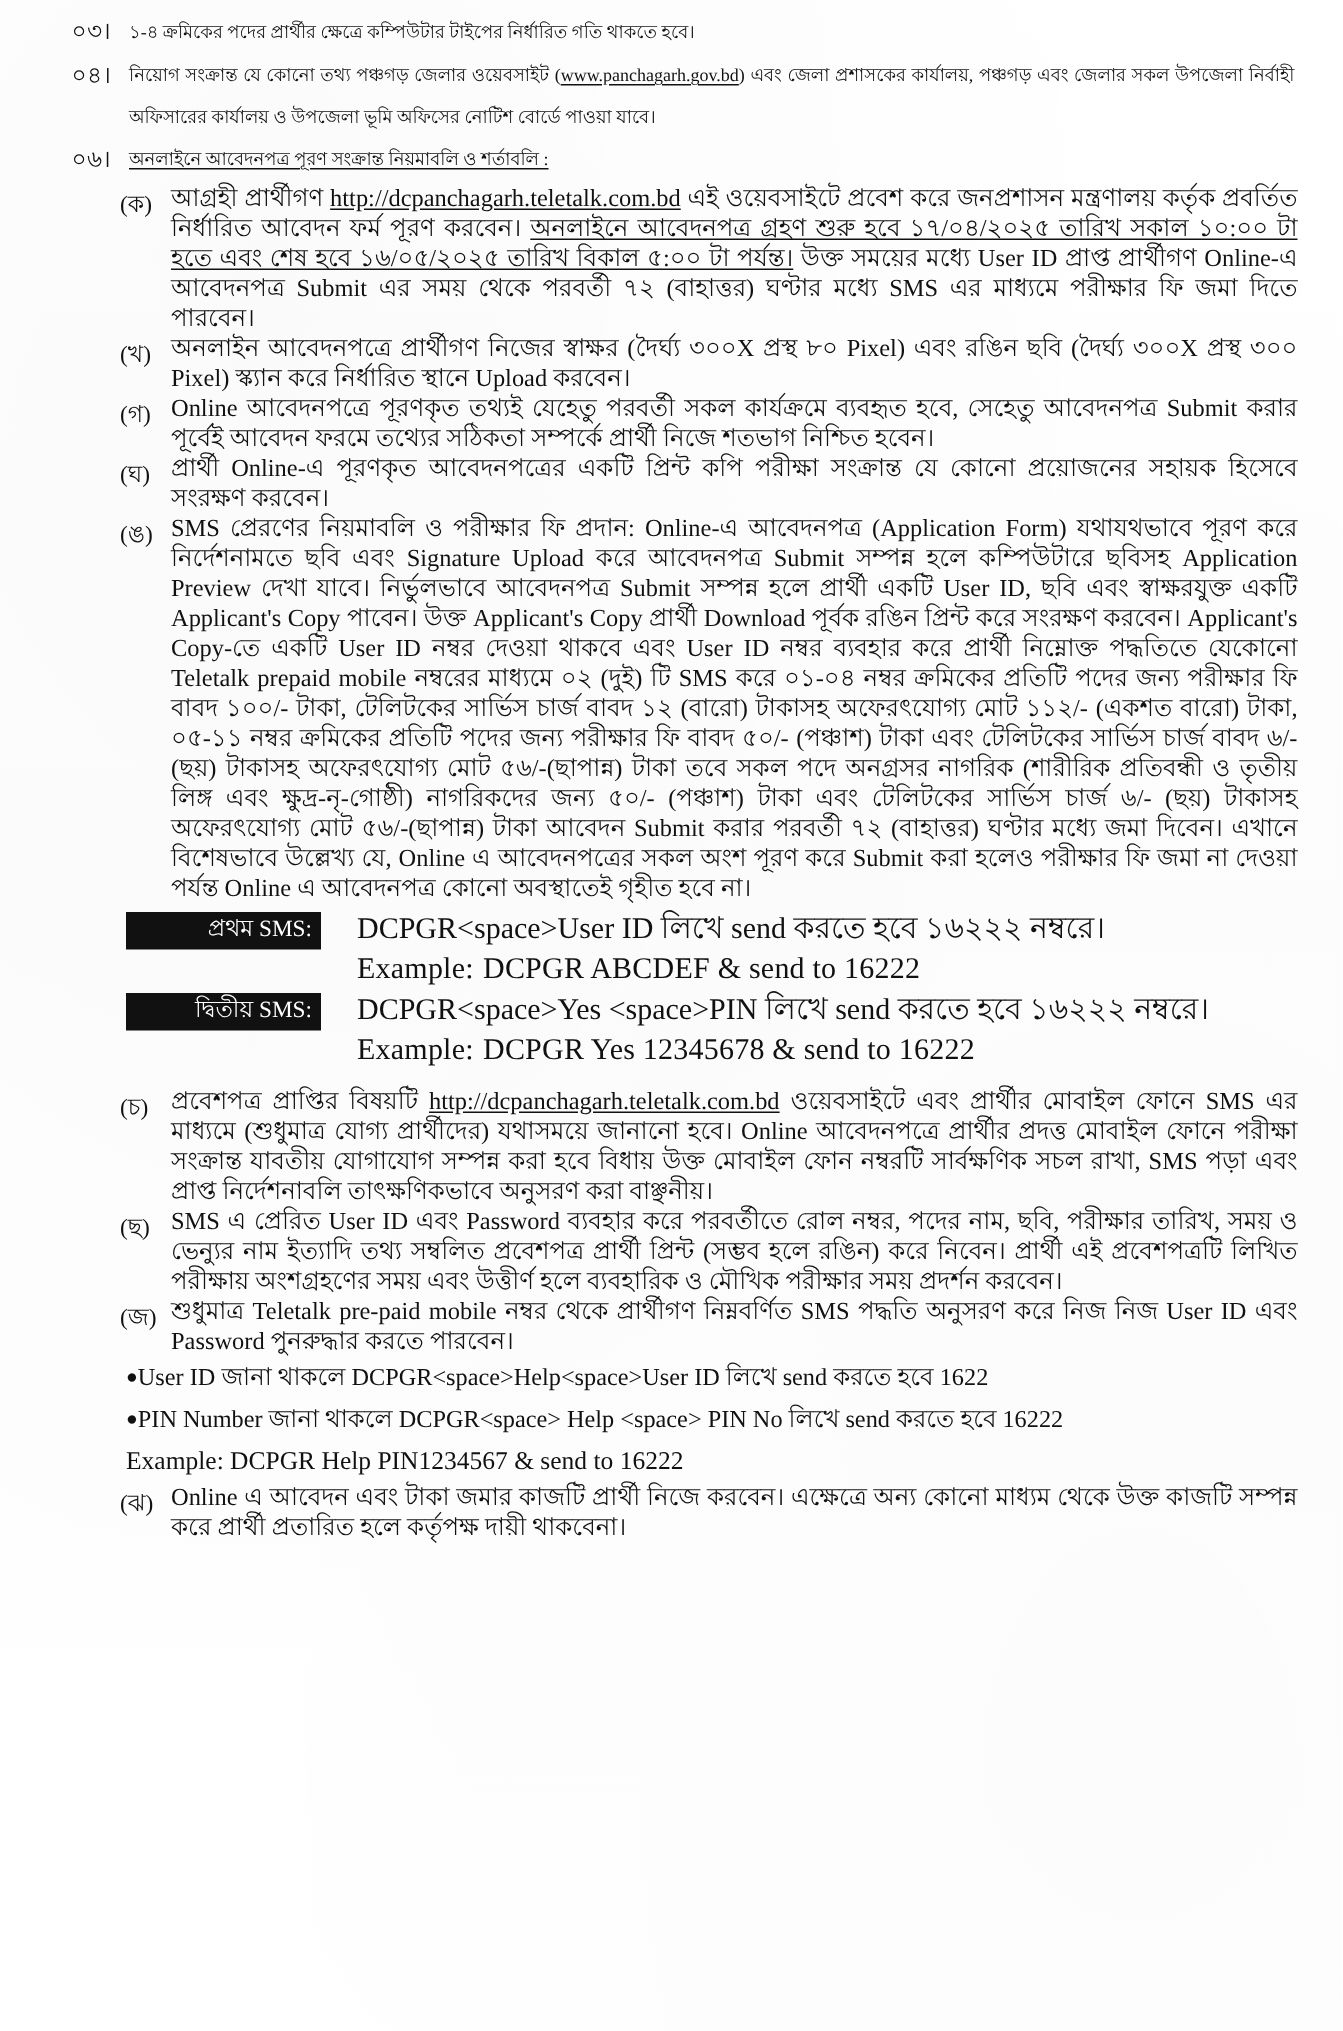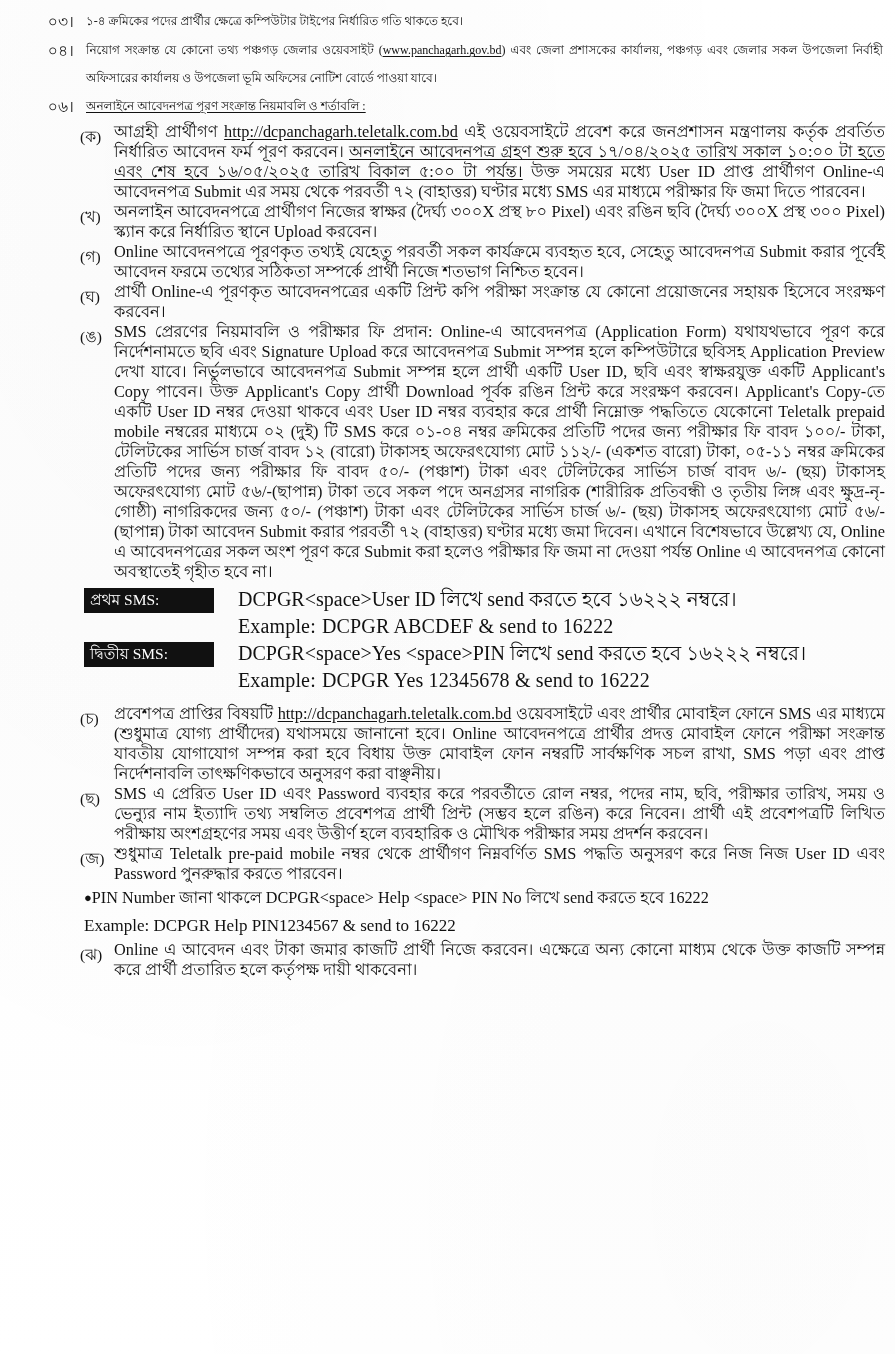--- a/index.html
+++ b/index.html
@@ -24,21 +24,21 @@
     background:
       radial-gradient(ellipse at 20% 12%, rgba(0,0,0,0.016), rgba(0,0,0,0) 60%),
       radial-gradient(ellipse at 85% 88%, rgba(0,0,0,0.013), rgba(0,0,0,0) 62%),
       linear-gradient(180deg, #ffffff 0%, #fdfdfd 45%, #ffffff 100%);
     pointer-events: none;
   }
 
   .page {
     position: absolute;
     inset: 0;
-    padding: 8px 4px 0 18px;
+    padding: 8px 24px 0 18px;
     box-sizing: border-box;
   }
 
   
   .clause {
     display: flex;
     align-items: flex-start;
     margin: 0 0 1px 0;
   }
   .clause-num {
@@ -98,20 +98,21 @@
     flex: 0 0 130px;
     background: #111111;
     color: #ffffff;
     font-size: 15.5px;
     line-height: 22px;
     padding: 1px 6px 2px 6px;
     margin: 2px 0 0 0;
     box-sizing: border-box;
     display: inline-block;
     white-space: nowrap;
+    text-align: right;
   }
   .sms-tag-spacer { flex: 0 0 130px; }
   .sms-text {
     flex: 1 1 auto;
     font-size: 20px;
     line-height: 27px;
     padding-left: 24px;
     white-space: nowrap;
   }
   .sms-example { letter-spacing: 0.15px; }
@@ -212,20 +213,21 @@
     <div class="sub-letter">(ছ)</div>
     <div class="sub-body">SMS এ প্রেরিত User ID এবং Password ব্যবহার করে পরবর্তীতে রোল নম্বর, পদের নাম, ছবি, পরীক্ষার তারিখ, সময় ও ভেন্যুর নাম ইত্যাদি তথ্য সম্বলিত প্রবেশপত্র প্রার্থী প্রিন্ট (সম্ভব হলে রঙিন) করে নিবেন। প্রার্থী এই প্রবেশপত্রটি লিখিত পরীক্ষায় অংশগ্রহণের সময় এবং উত্তীর্ণ হলে ব্যবহারিক ও মৌখিক পরীক্ষার সময় প্রদর্শন করবেন।</div>
   </div>
 
   <div class="subclause">
     <div class="sub-letter">(জ)</div>
     <div class="sub-body">শুধুমাত্র Teletalk pre-paid mobile নম্বর থেকে প্রার্থীগণ নিম্নবর্ণিত SMS পদ্ধতি অনুসরণ করে নিজ নিজ User ID এবং Password পুনরুদ্ধার করতে পারবেন।</div>
   </div>
 
   <div class="recover">
+    <div class="recover-line"><span class="dot">●</span><span>User ID জানা থাকলে DCPGR&lt;space&gt;Help&lt;space&gt;User ID লিখে send করতে হবে 1622</span></div>
     <div class="recover-line"><span class="dot">●</span><span>PIN Number জানা থাকলে DCPGR&lt;space&gt; Help &lt;space&gt; PIN No লিখে send করতে হবে 16222</span></div>
     <div class="recover-ex">Example: DCPGR Help PIN1234567 &amp; send to 16222</div>
   </div>
 
   <div class="subclause">
     <div class="sub-letter">(ঝ)</div>
     <div class="sub-body">Online এ আবেদন এবং টাকা জমার কাজটি প্রার্থী নিজে করবেন। এক্ষেত্রে অন্য কোনো মাধ্যম থেকে উক্ত কাজটি সম্পন্ন করে প্রার্থী প্রতারিত হলে কর্তৃপক্ষ দায়ী থাকবেনা।</div>
   </div>
 
 </div>

